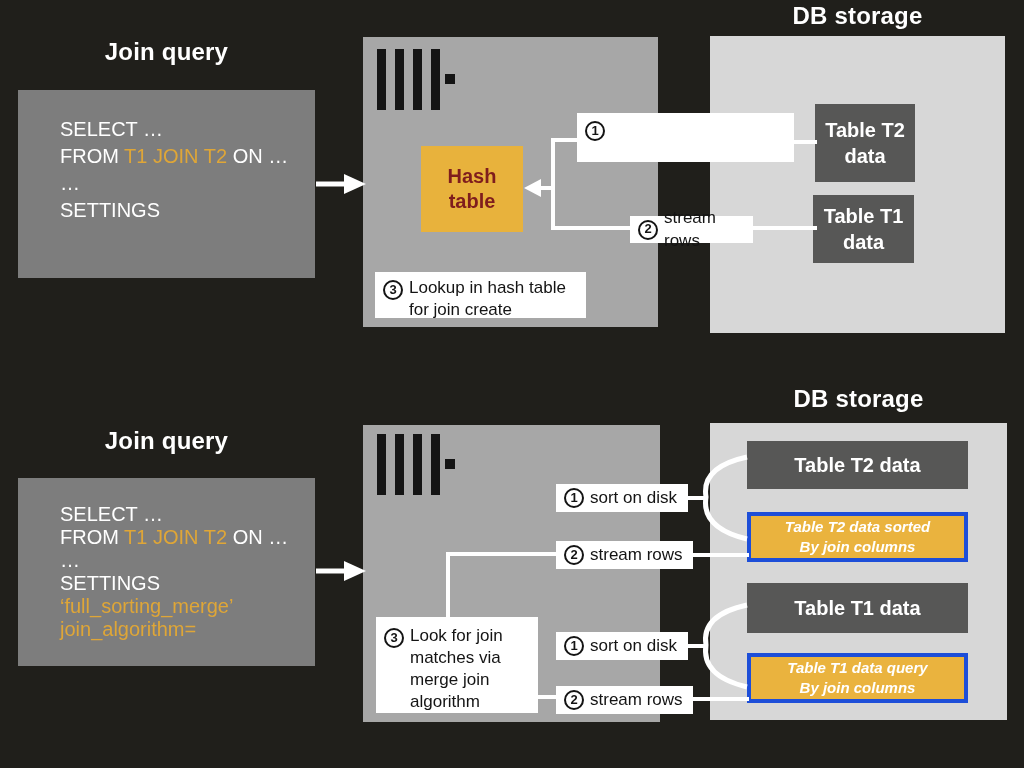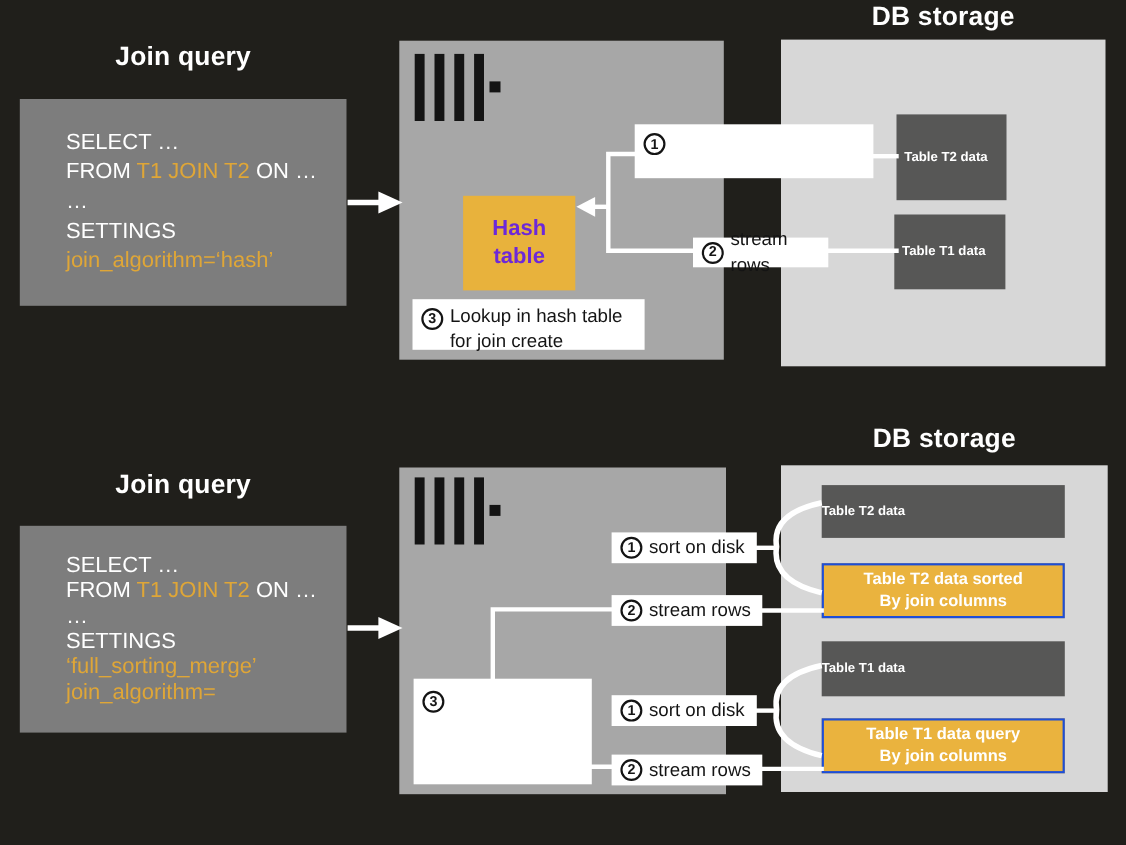--- a/index.html
+++ b/index.html
@@ -20,30 +20,30 @@
   .qb-bottom .qline{line-height:23px;}
   .orange{color:#dfa637;}
   
   .server-box{background:#a7a7a7;z-index:1;}
   .db-box{background:#d7d7d7;z-index:1;}
   
   .ch-logo{z-index:2;width:80px;height:62px;}
   .ch-bar{position:absolute;top:0;width:9px;height:61px;background:#141414;}
   .ch-dot{position:absolute;left:68px;top:25px;width:10px;height:10px;background:#141414;}
   
-  .hash-box{background:#e8b23c;color:#6d28d9;font-size:20px;font-weight:600;
-    display:flex;align-items:center;justify-content:center;text-align:center;z-index:2;line-height:1.25;margin-top:32px;}
+  .hash-box{background:#e8b23c;color:#7f1d1d;font-size:20px;font-weight:600;
+    display:flex;align-items:center;justify-content:center;text-align:center;z-index:2;line-height:1.25;}
   .hash-box span{display:block;width:74px;}
   
-  .tbl-dark{background:#575756;color:#ffffff;font-weight:600;font-size:12px;
-    display:flex;align-items:center;justify-content:flex-start;text-align:center;z-index:2;line-height:1.3;}
+  .tbl-dark{background:#575756;color:#ffffff;font-weight:600;font-size:20px;
+    display:flex;align-items:center;justify-content:center;text-align:center;z-index:2;line-height:1.3;}
   .tbl-wrap span{display:block;width:90px;}
   
-  .tbl-sorted{background:#eab33e;border:2px solid #1d4ed8;color:#ffffff;font-weight:700;font-size:15px;
-    display:flex;flex-direction:column;align-items:center;justify-content:center;text-align:center;z-index:2;line-height:1.35;}
+  .tbl-sorted{background:#eab33e;border:4px solid #1d4ed8;color:#ffffff;font-weight:700;font-size:15px;
+    display:flex;flex-direction:column;align-items:center;justify-content:center;text-align:center;z-index:2;line-height:1.35;font-style:italic;}
   
   .step-label{background:#ffffff;color:#141414;font-size:17px;font-weight:500;
     display:flex;align-items:center;gap:6px;padding:2px 6px 2px 8px;z-index:4;line-height:1.3;}
   .step-label.multiline{align-items:flex-start;padding-top:5px;}
   .step-label.multiline .badge{margin-top:3px;}
   .badge{flex:0 0 auto;width:20px;height:20px;border:2px solid #141414;border-radius:50%;
     display:inline-flex;align-items:center;justify-content:center;font-size:13px;font-weight:600;box-sizing:border-box;}
   .step-text{display:block;}
 </style>
 </head>
@@ -83,21 +83,20 @@
     <line x1="688" y1="699" x2="749" y2="699" stroke="#ffffff" stroke-width="4"></line>
   </svg>
 
   <div class="abs big-title" style="left:18px;top:38px;width:297px;">Join query</div>
 
   <div class="abs query-box qb-top" style="left:18px;top:90px;width:297px;height:188px;padding:26px 0 0 20px;">
     <div class="qline"><span>SELECT …</span></div>
     <div class="qline"><span>FROM </span><span class="orange">T1 JOIN T2</span><span> ON …</span></div>
     <div class="qline"><span>…</span></div>
     <div class="qline"><span>SETTINGS</span></div>
-    <div class="qline orange">join_algorithm=‘hash’</div>
   </div>
 
   <div class="abs server-box" style="left:363px;top:37px;width:295px;height:290px;"></div>
   <div class="abs ch-logo" style="left:377px;top:49px;">
     <div class="ch-bar" style="left:0px;"></div>
     <div class="ch-bar" style="left:18px;"></div>
     <div class="ch-bar" style="left:36px;"></div>
     <div class="ch-bar" style="left:54px;"></div>
     <div class="ch-dot"></div>
   </div>
@@ -167,20 +166,21 @@
   <div class="abs step-label" style="left:556px;top:484px;width:132px;height:28px;">
     <span class="badge">1</span>
     <span class="step-text">sort on disk</span>
   </div>
   <div class="abs step-label" style="left:556px;top:541px;width:137px;height:28px;">
     <span class="badge">2</span>
     <span class="step-text">stream rows</span>
   </div>
   <div class="abs step-label multiline" style="left:376px;top:617px;width:162px;height:96px;padding-top:8px;">
     <span class="badge">3</span>
+    <span class="step-text" style="width:110px;">Look for join matches via merge join algorithm</span>
   </div>
   <div class="abs step-label" style="left:556px;top:632px;width:132px;height:28px;">
     <span class="badge">1</span>
     <span class="step-text">sort on disk</span>
   </div>
   <div class="abs step-label" style="left:556px;top:686px;width:137px;height:28px;">
     <span class="badge">2</span>
     <span class="step-text">stream rows</span>
   </div>
 

